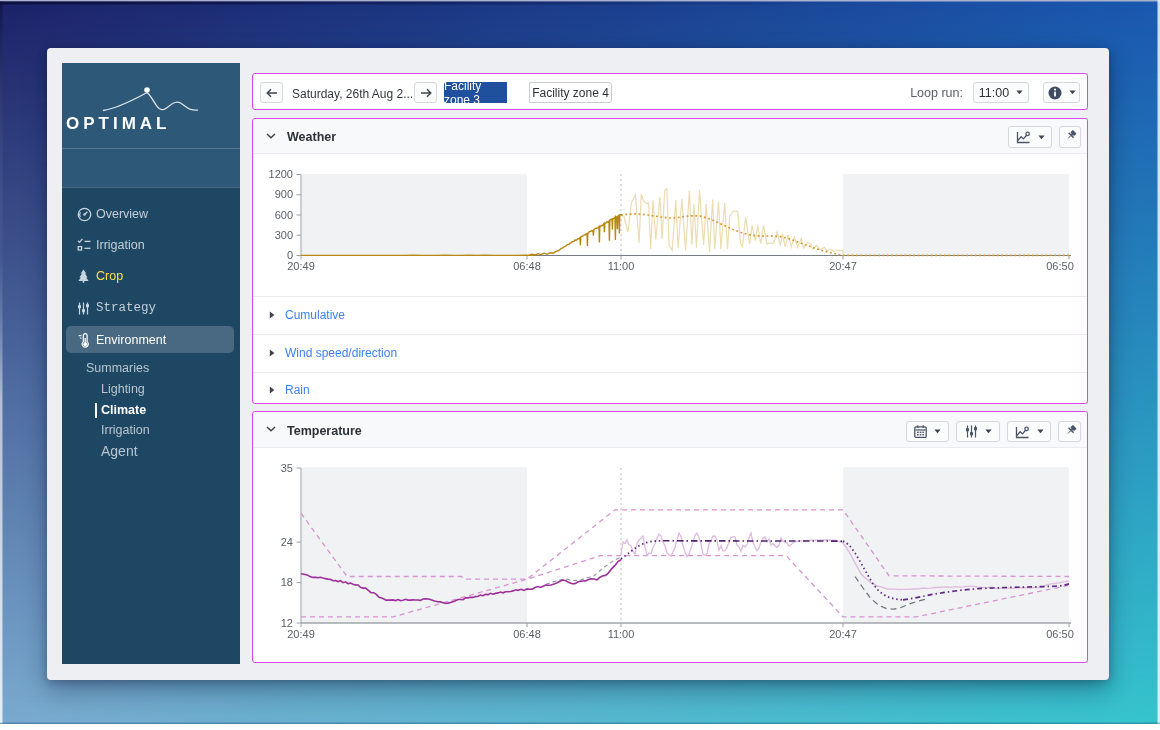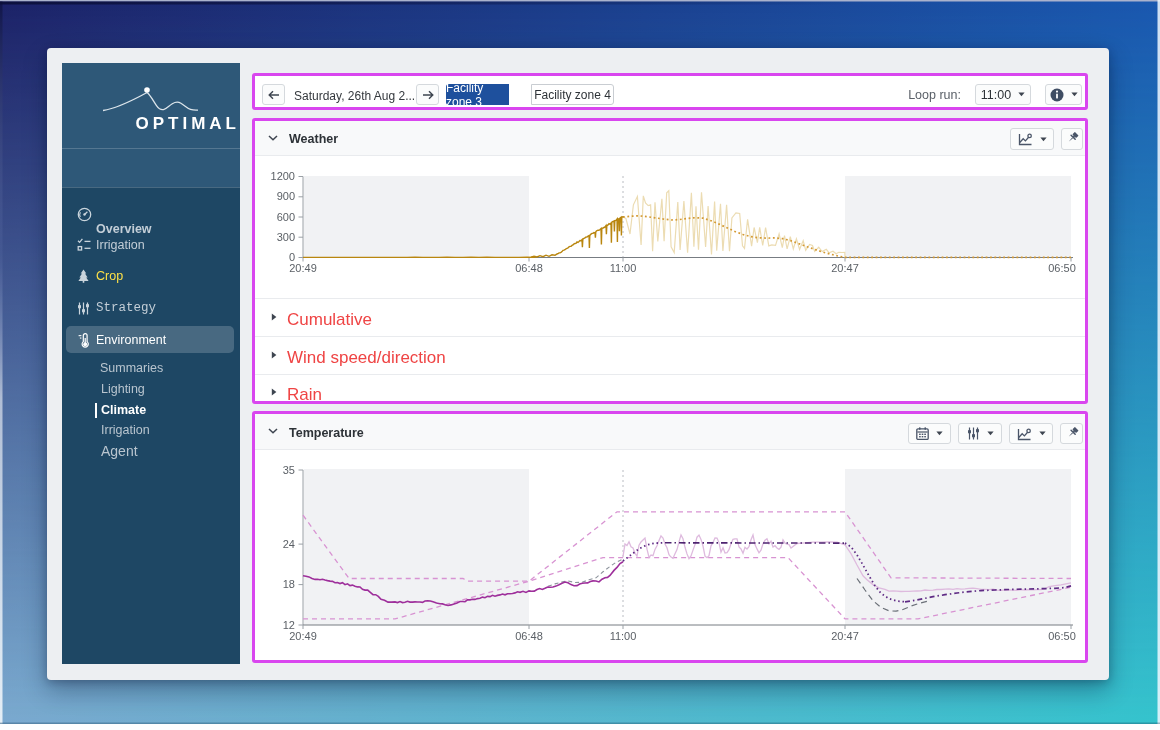--- a/index.html
+++ b/index.html
@@ -1,25 +1,25 @@
 <!DOCTYPE html>
 <html><head><meta charset="utf-8"><style>
 *{margin:0;padding:0;box-sizing:border-box}
 body{width:1160px;height:730px;overflow:hidden;font-family:"Liberation Sans",sans-serif;position:relative;background:#1c2268}
 .bg{position:absolute;inset:0}
 .window{position:absolute;left:47px;top:48px;width:1062px;height:632px;background:#edeff2;border-radius:4px;box-shadow:0 10px 24px rgba(5,15,45,.33),0 2px 8px rgba(5,15,45,.25)}
 .sidebar{position:absolute;left:15px;top:15px;width:178px;height:601px;background:#1e4764;overflow:hidden}
 .sbtop{position:absolute;left:0;top:0;width:178px;height:124px;background:#2e5878}
 .sbdiv{position:absolute;left:0;width:178px;height:1px;background:rgba(255,255,255,0.19)}
-.card{position:absolute;left:205px;width:836px;background:#fff;border:3px solid #d946ef;border-radius:3px}
+.card{position:absolute;left:205px;width:836px;background:#fff;border:1px solid #d946ef;border-radius:3px}
 .phead{position:absolute;left:0;top:0;width:100%;background:#f8f9fa;border-bottom:1px solid #e9ebee;border-radius:3px 3px 0 0}
 .ptitle{position:absolute;left:34px;font-size:12.5px;font-weight:700;color:#2d3237}
 .btn{position:absolute;background:#fbfcfc;border:1px solid #d5d9dd;border-radius:3px;display:flex;align-items:center;justify-content:center;gap:7px}
 .chart{position:absolute}
-.rowtitle{position:absolute;left:32px;font-size:17px;color:#ef4444}
+.rowtitle{position:absolute;left:32px;font-size:12px;color:#3b82f6}
 </style></head><body>
 <svg class="bg" width="1160" height="730" viewBox="0 0 1160 730" preserveAspectRatio="none">
 <defs>
 <linearGradient id="gt" x1="0" y1="0" x2="1" y2="0">
         <stop offset="0" stop-color="#1c2268"></stop>
         <stop offset="1" stop-color="#1a58b0"></stop>
       </linearGradient>
 <linearGradient id="gb" x1="0" y1="0" x2="1" y2="0">
         <stop offset="0" stop-color="#7cabd0"></stop>
         <stop offset="1" stop-color="#35c5cd"></stop>
@@ -53,28 +53,28 @@
 </svg>
 <div class="window">
 <div class="sidebar">
 <div class="sbtop"></div>
 <div class="sbdiv" style="top:85px"></div>
 <div class="sbdiv" style="top:124px"></div>
 <div style="position:absolute;left:37px;top:22px"><svg width="104" height="28" viewBox="0 0 104 28">
           <path d="M4,25.5 C16,23.8 28,18.5 47.6,7.8 L48.4,7.8 C52,11 54.5,16.5 57.5,20.6 C60,24 62.3,25.1 64.5,24.6 C67.5,23.9 69.8,20.8 73.3,18.7 C76.3,16.9 79.3,16.7 81.9,18.2 C85,20 88,23.2 91.5,24.4 C94.5,25.4 97.5,25.2 99,25.1" fill="none" stroke="#dce5eb" stroke-width="1.3"></path>
           <circle cx="48" cy="5" r="2.8" fill="#fff"></circle>
         </svg></div>
-<div style="position:absolute;left:0;top:51px;width:178px;text-align:right;padding-left:4px;font-size:17px;font-weight:700;letter-spacing:4px;color:#fff">OPTIMAL</div>
+<div style="position:absolute;left:0;top:51px;width:178px;text-align:left;padding-left:4px;font-size:17px;font-weight:700;letter-spacing:4px;color:#fff">OPTIMAL</div>
 <div style="position:absolute;left:15px;top:144px;width:16px;height:16px"><svg width="15" height="15" viewBox="0 0 15 15">
           <circle cx="7.5" cy="7.5" r="6.2" fill="none" stroke="#c9d4dc" stroke-width="1.3"></circle>
           <path d="M7.5,7.5 L10.4,4.8" stroke="#c9d4dc" stroke-width="1.3" fill="none"></path>
           <circle cx="7.5" cy="7.5" r="1.2" fill="#c9d4dc"></circle>
           <path d="M3.4,9.9 A4.6,4.6 0 0 1 3.4,5.2" stroke="#c9d4dc" stroke-width="1.1" fill="none"></path>
         </svg></div>
-      <div style="position:absolute;left:34px;top:144px;font-size:12.5px;color:#c3ced7;font-weight:700;margin-top:15px;">Overview</div>
+      <div style="position:absolute;left:34px;top:144px;font-size:12.5px;color:#c3ced7;font-weight:400;">Overview</div>
       <div style="position:absolute;left:15px;top:175px;width:16px;height:16px"><svg width="14" height="14" viewBox="0 0 14 14">
           <g stroke="#c9d4dc" stroke-width="1.3" fill="none">
             <path d="M1,2.8 L2.6,4.4 L5.4,0.9"></path>
             <rect x="1.2" y="8.6" width="3.4" height="3.4"></rect>
             <line x1="7.5" y1="3.4" x2="13.5" y2="3.4"></line>
             <line x1="7.5" y1="10.3" x2="13.5" y2="10.3"></line>
           </g>
         </svg></div>
       <div style="position:absolute;left:34px;top:175px;font-size:12.5px;color:#c3ced7;font-weight:400;">Irrigation</div>
       <div style="position:absolute;left:15px;top:206px;width:16px;height:16px"><svg width="13" height="14" viewBox="0 0 13 14">
@@ -100,21 +100,21 @@
       <div style="position:absolute;left:15px;top:270px;width:16px;height:16px"><svg width="13" height="15" viewBox="0 0 13 15">
           <g stroke="#fff" fill="none" stroke-width="1.2">
             <path d="M6.3,2.6 A1.9,1.9 0 0 1 10.1,2.6 L10.1,8.6 A3.1,3.1 0 1 1 6.3,8.6 Z"></path>
           </g>
           <circle cx="8.2" cy="11.2" r="2" fill="#fff"></circle>
           <rect x="7.6" y="5" width="1.2" height="5.5" fill="#fff"></rect>
           <rect x="1.6" y="2.1" width="2.8" height="1.1" fill="#fff"></rect>
           <rect x="2.9" y="4.5" width="1.5" height="1.1" fill="#fff"></rect>
         </svg></div>
       <div style="position:absolute;left:34px;top:270px;font-size:12.5px;color:#ffffff;">Environment</div>
-      <div style="position:absolute;left:38px;top:298px;font-size:12.5px;font-weight:400;color:#b9c5cf">Summaries</div>
+      <div style="position:absolute;left:24px;top:298px;font-size:12.5px;font-weight:400;color:#b9c5cf">Summaries</div>
       <div style="position:absolute;left:39px;top:319px;font-size:12.5px;font-weight:400;color:#b9c5cf">Lighting</div>
       <div style="position:absolute;left:33px;top:340px;width:2px;height:15px;background:#fff"></div>
       <div style="position:absolute;left:39px;top:340px;font-size:12.5px;font-weight:600;color:#ffffff">Climate</div>
       <div style="position:absolute;left:39px;top:360px;font-size:12.5px;font-weight:400;color:#b9c5cf">Irrigation</div>
       <div style="position:absolute;left:39px;top:380px;font-size:14px;font-weight:400;color:#b9c5cf">Agent</div>
 </div>
 
 <div class="card" style="top:25px;height:37px">
 <div class="btn" style="left:7px;top:8px;width:23px;height:21px;">
         <svg width="12" height="10" viewBox="0 0 12 10">

